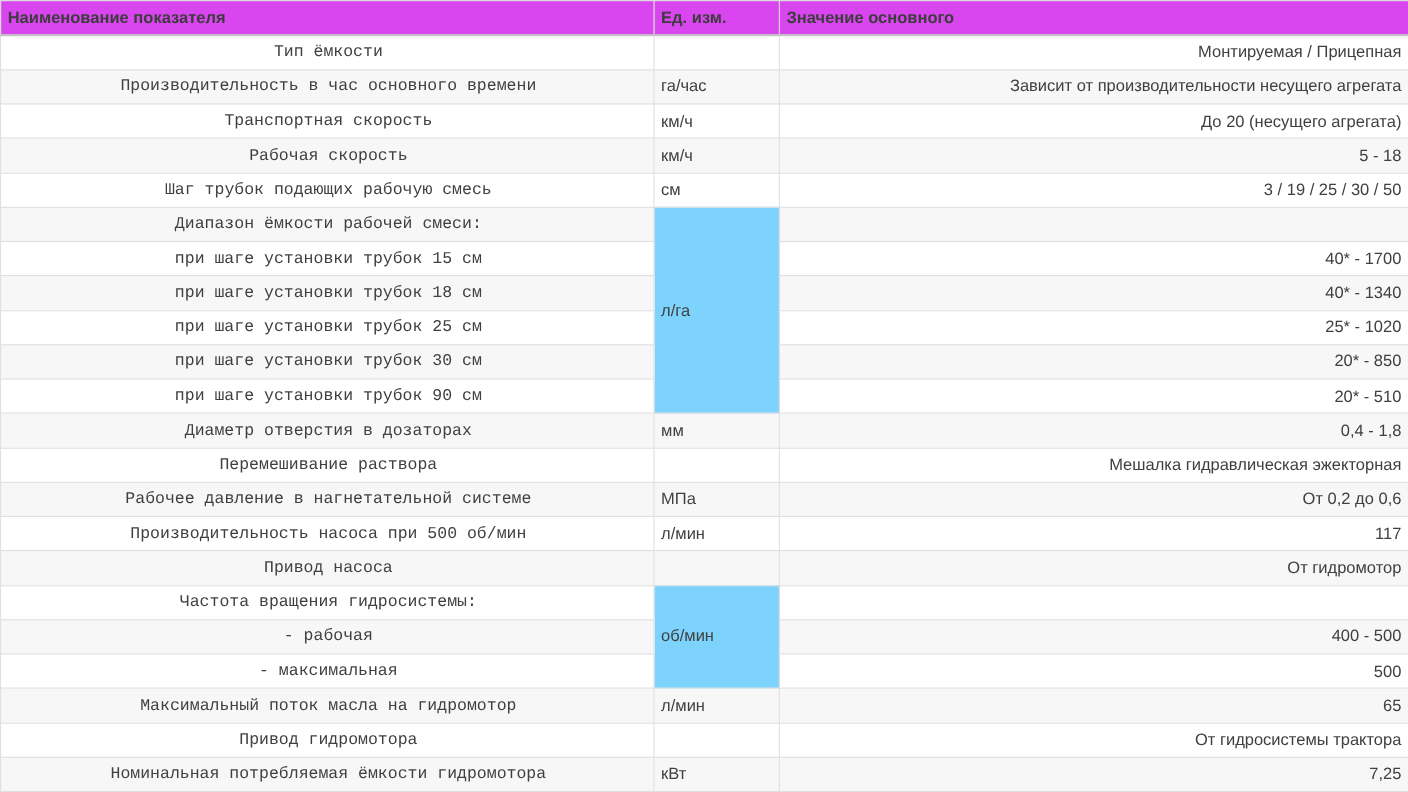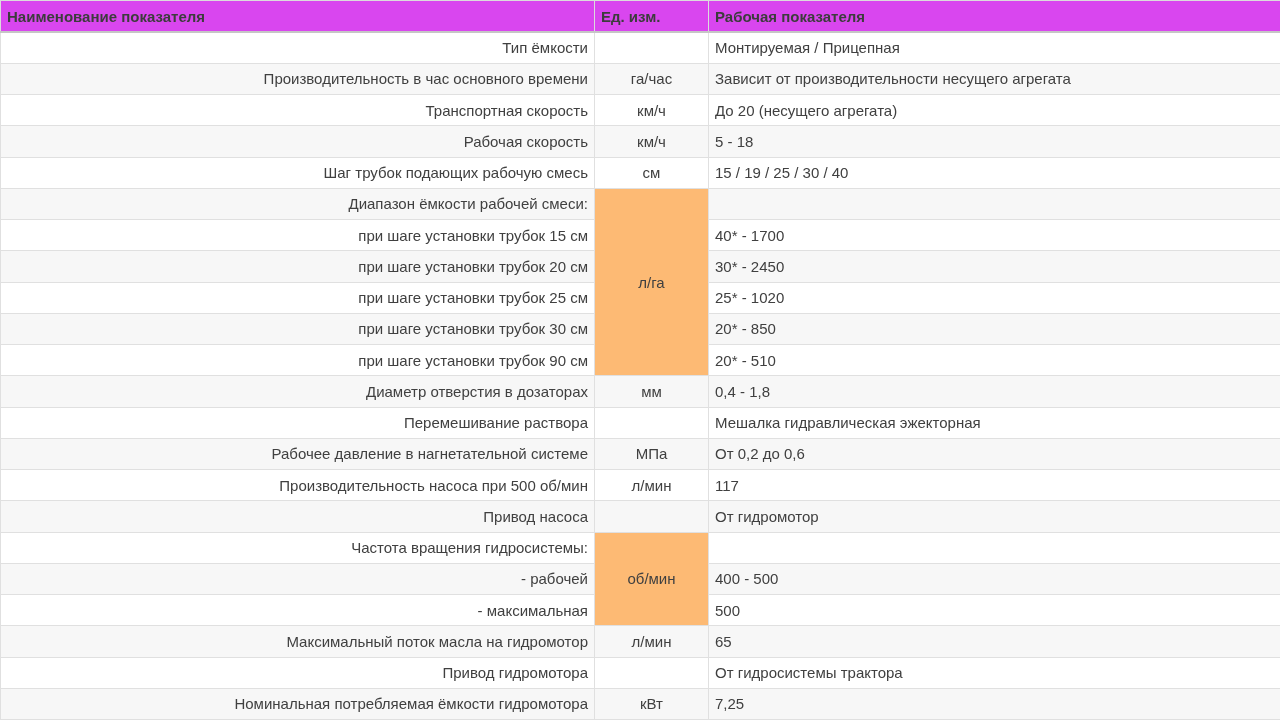--- a/index.html
+++ b/index.html
@@ -37,39 +37,39 @@
     font-size: 15px;
     font-weight: 400;
     color: #404040;
     border: 1px solid #e0e0e0;
     vertical-align: middle;
     padding: 0 6px;
     background-clip: padding-box;
   }
   tbody tr { height: 31px; }
   tbody tr:nth-child(even) { background: #f7f7f7; }
-  td.name  { text-align: right; padding-left: 8px; }
-  td.unit  { text-align: center; }
-  td.value { text-align: left; }
-  td.merged { background: #fdba74; }
+  td.name  { text-align: center; padding-left: 8px; font-family: Liberation Mono, monospace; }
+  td.unit  { text-align: left; }
+  td.value { text-align: right; }
+  td.merged { background: #7dd3fc; }
 </style>
 </head>
 <body>
 
 <table class="specs">
   <colgroup>
     <col class="c-name">
     <col class="c-unit">
     <col class="c-value">
   </colgroup>
   <thead>
     <tr>
       <th>Наименование показателя</th>
       <th>Ед. изм.</th>
-      <th>Рабочая показателя</th>
+      <th>Значение основного</th>
     </tr>
   </thead>
   <tbody>
       <tr>
         <td class="name">Тип ёмкости</td>
         <td class="unit"></td>
         <td class="value">Монтируемая / Прицепная</td>
       </tr>
       <tr>
         <td class="name">Производительность в час основного времени</td>
@@ -82,34 +82,34 @@
         <td class="value">До 20 (несущего агрегата)</td>
       </tr>
       <tr>
         <td class="name">Рабочая скорость</td>
         <td class="unit">км/ч</td>
         <td class="value">5 - 18</td>
       </tr>
       <tr>
         <td class="name">Шаг трубок подающих рабочую смесь</td>
         <td class="unit">см</td>
-        <td class="value">15 / 19 / 25 / 30 / 40</td>
+        <td class="value">3 / 19 / 25 / 30 / 50</td>
       </tr>
       <tr>
         <td class="name">Диапазон ёмкости рабочей смеси:</td>
         <td class="unit merged" rowspan="6">л/га</td>
         <td class="value"></td>
       </tr>
       <tr>
         <td class="name">при шаге установки трубок 15 см</td>
         <td class="value">40* - 1700</td>
       </tr>
       <tr>
-        <td class="name">при шаге установки трубок 20 см</td>
-        <td class="value">30* - 2450</td>
+        <td class="name">при шаге установки трубок 18 см</td>
+        <td class="value">40* - 1340</td>
       </tr>
       <tr>
         <td class="name">при шаге установки трубок 25 см</td>
         <td class="value">25* - 1020</td>
       </tr>
       <tr>
         <td class="name">при шаге установки трубок 30 см</td>
         <td class="value">20* - 850</td>
       </tr>
       <tr>
@@ -140,21 +140,21 @@
         <td class="name">Привод насоса</td>
         <td class="unit"></td>
         <td class="value">От гидромотор</td>
       </tr>
       <tr>
         <td class="name">Частота вращения гидросистемы:</td>
         <td class="unit merged" rowspan="3">об/мин</td>
         <td class="value"></td>
       </tr>
       <tr>
-        <td class="name">- рабочей</td>
+        <td class="name">- рабочая</td>
         <td class="value">400 - 500</td>
       </tr>
       <tr>
         <td class="name">- максимальная</td>
         <td class="value">500</td>
       </tr>
       <tr>
         <td class="name">Максимальный поток масла на гидромотор</td>
         <td class="unit">л/мин</td>
         <td class="value">65</td>

